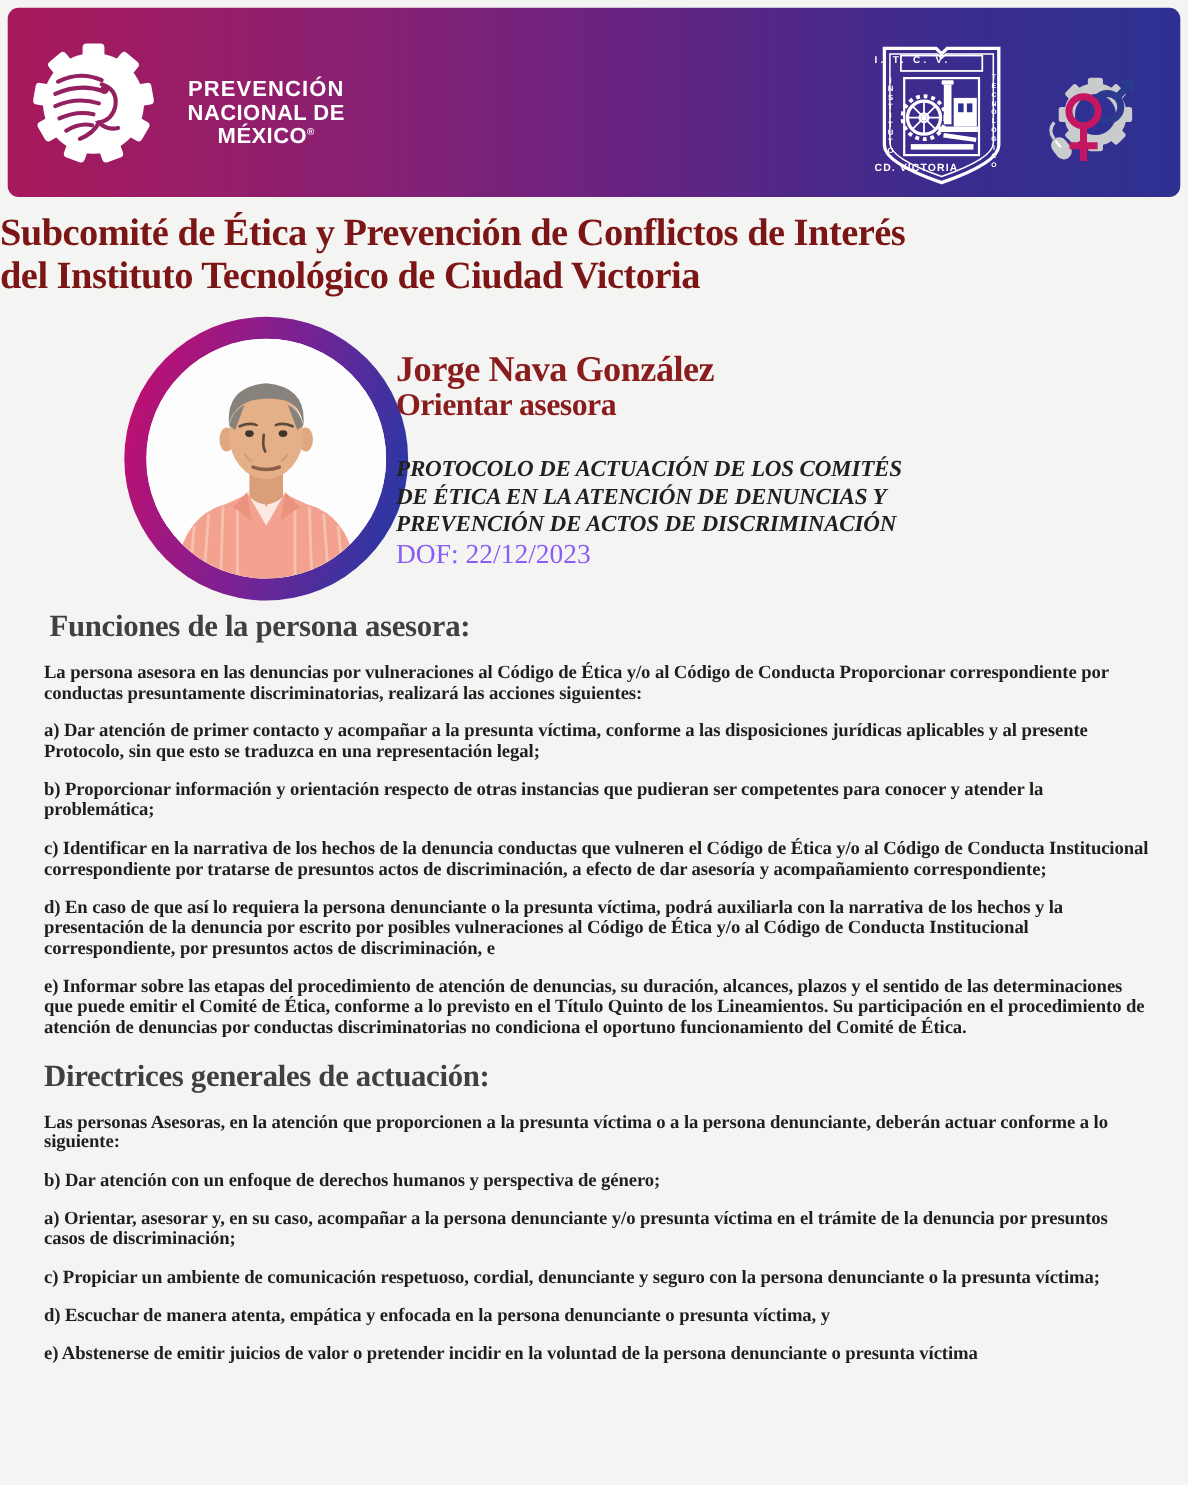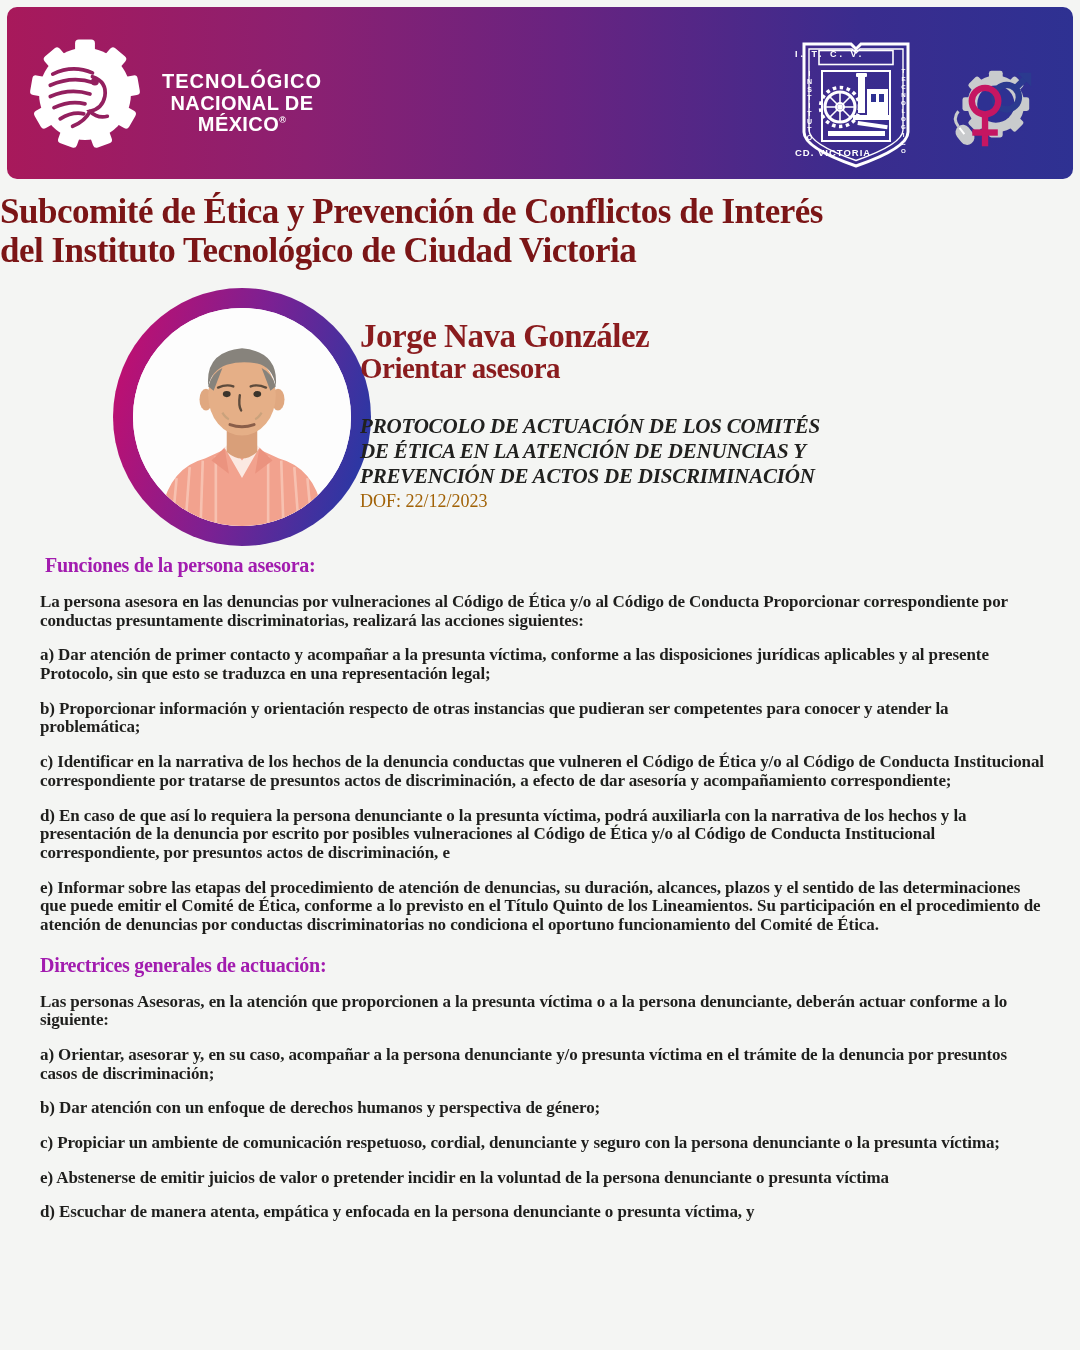--- a/index.html
+++ b/index.html
@@ -50,25 +50,25 @@
   .photo-inner{
     position:absolute; inset:20px; border-radius:50%; background:#fdfdfd; overflow:hidden;
   }
   .profile-text{position:absolute; left:360px; top:320px; width:640px; text-align:left;}
   .p-name{font-size:33px; font-weight:bold; color:#8a1c1e; line-height:1.0; letter-spacing:-0.5px;}
   .p-role{font-size:29px; font-weight:bold; color:#8a1c1e; line-height:1.05; letter-spacing:-0.5px;}
   .p-protocol{
     margin-top:31px; font-size:21px; font-weight:bold; font-style:italic;
     color:#21211f; line-height:1.17; letter-spacing:-0.2px;
   }
-  .p-dof{margin-top:3px; font-size:18px; color:#a16207;}
+  .p-dof{margin-top:3px; font-size:25px; color:#8b5cf6;}
   
   .content{position:absolute; left:40px; top:554px; width:1004px; color:#1f1f1d;}
   .content h2{
-    margin:0 0 16px 0; font-size:20px; font-weight:bold; color:#a21caf;
+    margin:0 0 16px 0; font-size:28px; font-weight:bold; color:#404040;
     letter-spacing:-0.3px;
   }
   .content h2.indent{margin-left:5px;}
   .content h2.sec2{margin-top:19px;}
   .content p{
     margin:0 0 16px 0; font-size:17px; font-weight:bold; line-height:1.1;
     letter-spacing:-0.1px;
   }
 </style>
 </head>
@@ -100,21 +100,21 @@
         <path d="M22,52 Q38,45 54,50"></path>
         <path d="M25,61 Q38,55 50,58"></path>
         <path d="M30,70 Q40,64 49,66"></path>
         <path d="M56,36 Q68,40 66,52 Q64,62 54,64 Q60,70 68,68"></path>
         <path d="M54,64 Q50,72 40,76"></path>
       </g>
       <circle cx="58" cy="40" r="3.2" fill="#93205f"></circle>
     </svg>
 
     <div class="wordmark">
-      <div class="l1">TECNOLÓGICO</div>
+      <div class="l1">PREVENCIÓN</div>
       <div class="l2"><span>NACIONAL DE MÉXICO</span><sup>®</sup></div>
     </div>
 
     <div class="itcv">
       <svg viewBox="0 0 122 134" aria-hidden="true">
         <g stroke="#ffffff" fill="none">
           <path stroke-width="3" d="M9,7 H56 L61,12 L66,7 H113 V95 Q113,111 61,129 Q9,111 9,95 Z"></path>
           <path stroke-width="1.4" d="M14,12 H57 L61,16 L65,12 H108 V93 Q108,107 61,123.5 Q14,107 14,93 Z"></path>
           <rect stroke-width="1.6" x="24" y="13.5" width="74" height="14"></rect>
           <rect stroke-width="2" x="27" y="34" width="68" height="70"></rect>
@@ -245,20 +245,20 @@
     <h2 class="indent">Funciones de la persona asesora:</h2>
     <p>La persona asesora en las denuncias por vulneraciones al Código de Ética y/o al Código de Conducta Proporcionar correspondiente por conductas presuntamente discriminatorias, realizará las acciones siguientes:</p>
     <p>a) Dar atención de primer contacto y acompañar a la presunta víctima, conforme a las disposiciones jurídicas aplicables y al presente Protocolo, sin que esto se traduzca en una representación legal;</p>
     <p>b) Proporcionar información y orientación respecto de otras instancias que pudieran ser competentes para conocer y atender la problemática;</p>
     <p>c) Identificar en la narrativa de los hechos de la denuncia conductas que vulneren el Código de Ética y/o al Código de Conducta Institucional correspondiente por tratarse de presuntos actos de discriminación, a efecto de dar asesoría y acompañamiento correspondiente;</p>
     <p>d) En caso de que así lo requiera la persona denunciante o la presunta víctima, podrá auxiliarla con la narrativa de los hechos y la presentación de la denuncia por escrito por posibles vulneraciones al Código de Ética y/o al Código de Conducta Institucional correspondiente, por presuntos actos de discriminación, e</p>
     <p>e) Informar sobre las etapas del procedimiento de atención de denuncias, su duración, alcances, plazos y el sentido de las determinaciones que puede emitir el Comité de Ética, conforme a lo previsto en el Título Quinto de los Lineamientos. Su participación en el procedimiento de atención de denuncias por conductas discriminatorias no condiciona el oportuno funcionamiento del Comité de Ética.</p>
 
     <h2 class="sec2">Directrices generales de actuación:</h2>
     <p>Las personas Asesoras, en la atención que proporcionen a la presunta víctima o a la persona denunciante, deberán actuar conforme a lo siguiente:</p>
+    <p>b) Dar atención con un enfoque de derechos humanos y perspectiva de género;</p>
     <p>a) Orientar, asesorar y, en su caso, acompañar a la persona denunciante y/o presunta víctima en el trámite de la denuncia por presuntos casos de discriminación;</p>
-    <p>b) Dar atención con un enfoque de derechos humanos y perspectiva de género;</p>
     <p>c) Propiciar un ambiente de comunicación respetuoso, cordial, denunciante y seguro con la persona denunciante o la presunta víctima;</p>
+    <p>d) Escuchar de manera atenta, empática y enfocada en la persona denunciante o presunta víctima, y</p>
     <p>e) Abstenerse de emitir juicios de valor o pretender incidir en la voluntad de la persona denunciante o presunta víctima</p>
-    <p>d) Escuchar de manera atenta, empática y enfocada en la persona denunciante o presunta víctima, y</p>
   </div>
 
 </div>
 
 </body></html>

